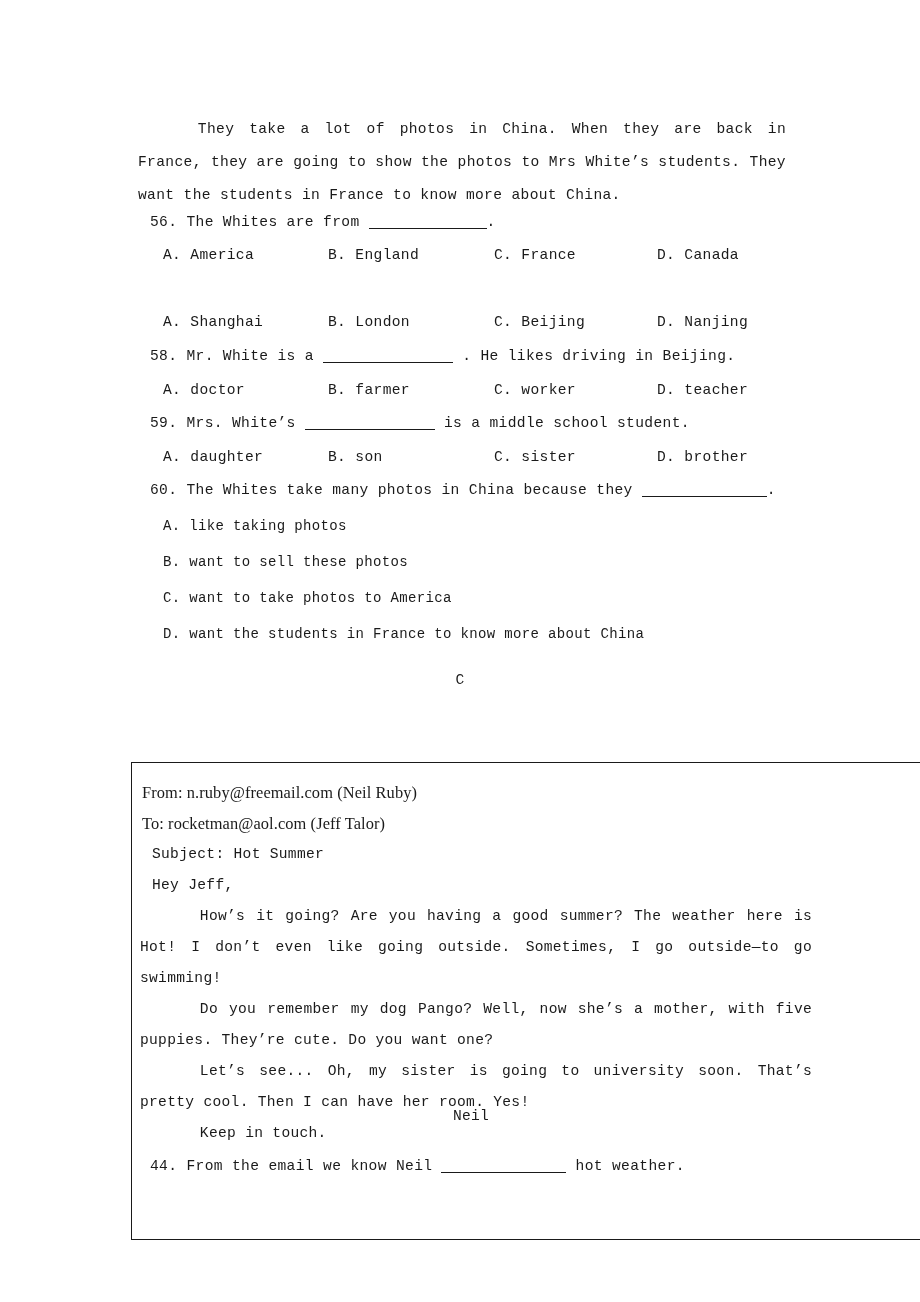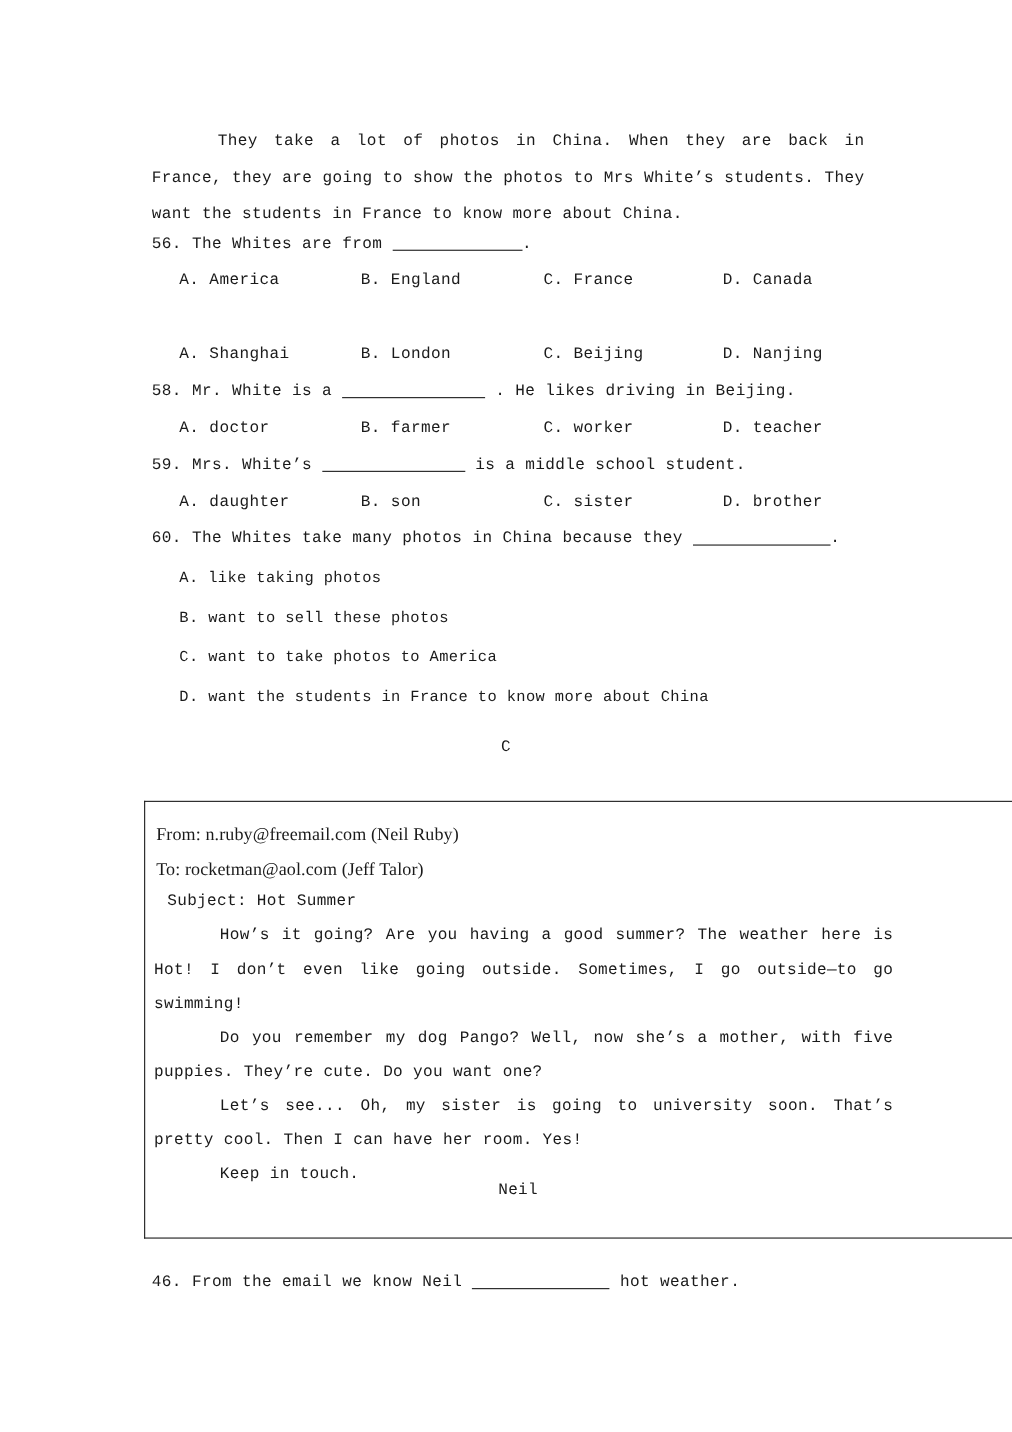--- a/index.html
+++ b/index.html
@@ -32,21 +32,21 @@
     font-size: 14.6px;
     line-height: 33px;
     letter-spacing: 0.35px;
     text-align: justify;
     text-justify: inter-word;
   }
   .passage .indent { padding-left: 4.1em; margin-top: 32px; }
 
   .qline {
     position: absolute;
-    left: 138px;
+    left: 150px;
     font-size: 14.6px;
     line-height: 22px;
     letter-spacing: 0.35px;
     white-space: nowrap;
   }
 
   .opts {
     position: absolute;
     left: 138px;
     width: 660px;
@@ -91,23 +91,23 @@
     width: 920px;
     text-align: center;
     font-size: 14.6px;
     letter-spacing: 0.35px;
   }
 
   
   .email-box {
     position: absolute;
     left: 131px;
-    top: 728px;
+    top: 762px;
     width: 789px;
-    height: 398px;
+    height: 478px;
     box-sizing: border-box;
     border-top: 1.6px solid #1a1a1a;
     border-bottom: 1.6px solid #1a1a1a;
     border-left: 1.6px solid #1a1a1a;
     border-right: none;
     background: #ffffff;
   }
   .email-inner {
     position: absolute;
     left: 8px;
@@ -223,28 +223,29 @@
     <span>want the students in France to know more about China</span>
   </div>
 
   <div class="section-mark">C</div>
 
   <div class="email-box">
     <div class="email-inner">
       <div class="email-head">From: n.ruby@freemail.com (Neil Ruby)</div>
       <div class="email-head">To: rocketman@aol.com (Jeff Talor)</div>
       <div class="email-greet">Subject: Hot Summer</div>
+      <div class="email-greet">Hey Jeff,</div>
       <div class="email-para"><span class="indent">How’s it going? Are you having a good summer? The weather here is Hot! I don’t even like going outside. Sometimes, I go outside—to go swimming!</span></div>
       <div class="email-para"><span class="indent">Do you remember my dog Pango? Well, now she’s a mother, with five puppies. They’re cute. Do you want one?</span></div>
       <div class="email-para"><span class="indent">Let’s see... Oh, my sister is going to university soon. That’s pretty cool. Then I can have her room. Yes!</span></div>
       <div class="email-para"><span class="indent">Keep in touch.</span></div>
     </div>
     <div class="email-sign">Neil</div>
   </div>
 
   <div class="qline" style="top:1155px">
-    <span>46.</span>
+    <span>44.</span>
     <span>From the email we know Neil</span>
     <span class="blank b-md"></span>
     <span>hot weather.</span>
   </div>
 
 </div>
 
 </body></html>

